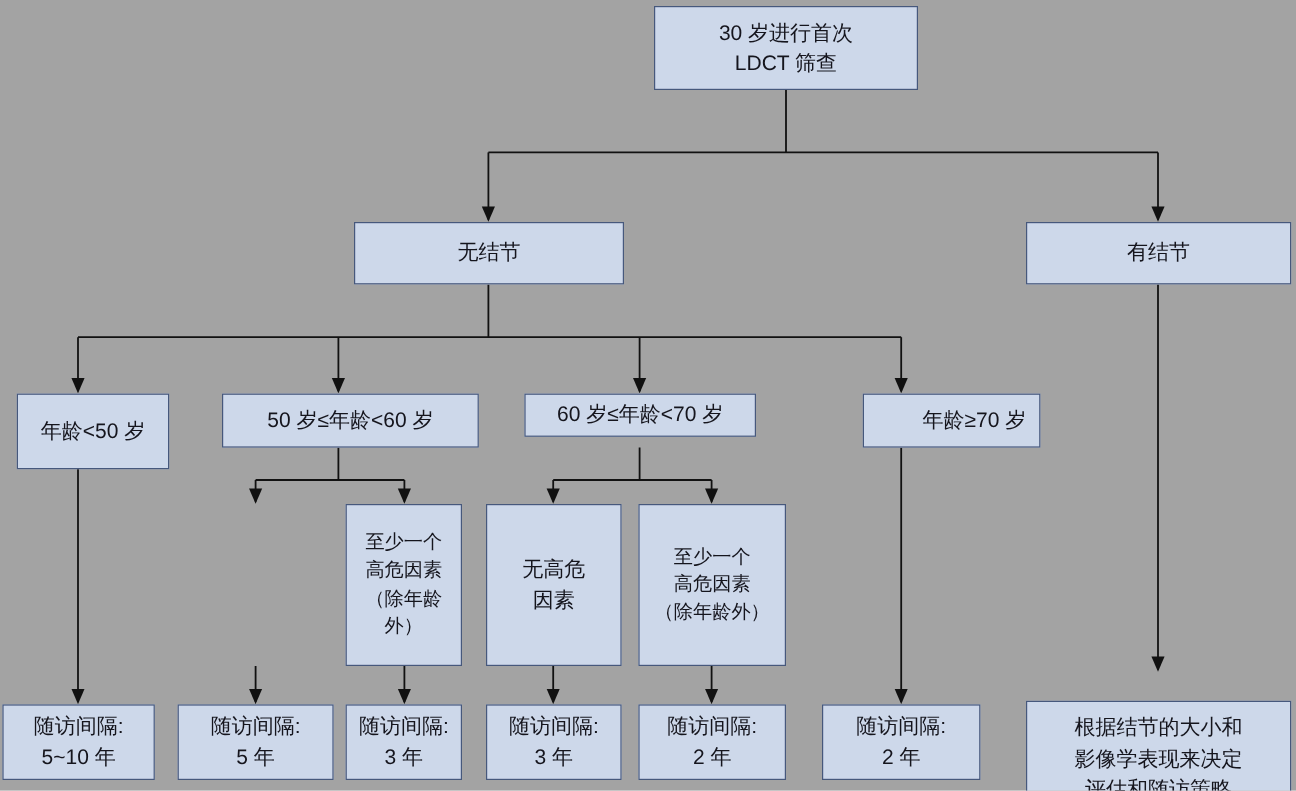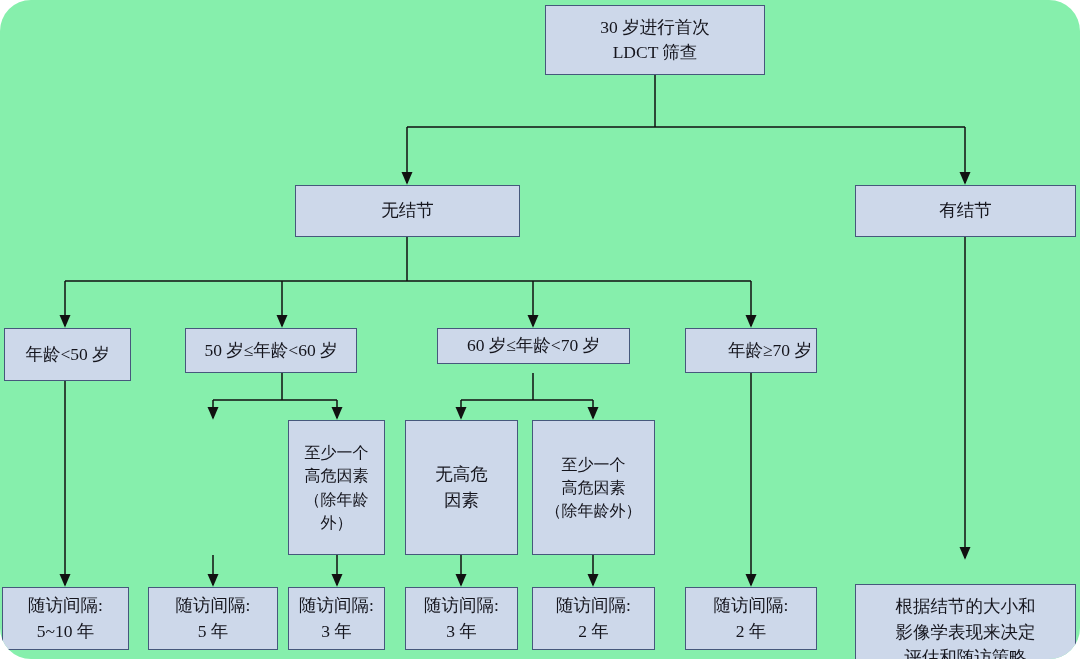--- a/index.html
+++ b/index.html
@@ -1,23 +1,22 @@
 <!DOCTYPE html>
 <html lang="zh"><head>
 <meta charset="utf-8">
 <style>
   * { margin:0; padding:0; box-sizing:border-box; }
   html,body { background:#ffffff; }
   .canvas {
     position:relative;
     width:1080px; height:659px;
-    background:#86efac;
-    font-family:Liberation Serif, serif;
+    background:#a3a3a3;
+    font-family:Liberation Sans, sans-serif;
     overflow:hidden;
-    border-radius:31px;
   }
   svg.wires {
     position:absolute; left:0; top:0;
     width:1080px; height:659px;
   }
   .node {
     position:absolute;
     background:#cdd8ea;
     border:1.6px solid #46587c;
     color:#15151d;
@@ -74,24 +73,24 @@
       <path d="M965,237 V558" marker-end="url(#arrow)"></path>
     </g>
   </svg>
 
   <div class="node" style="left:545px;top:5px;width:220px;height:70px;">30 岁进行首次
 LDCT 筛查</div>
 
   <div class="node" style="left:855px;top:185px;width:221px;height:52px;">有结节</div>
   <div class="node" style="left:295px;top:185px;width:225px;height:52px;">无结节</div>
 
-  <div class="node" style="left:4px;top:328px;width:127px;height:53px;">年龄&lt;50 岁</div>
-  <div class="node" style="left:185px;top:328px;width:172px;height:45px;">50 岁≤年龄&lt;60 岁</div>
+  <div class="node" style="left:14px;top:328px;width:127px;height:63px;">年龄&lt;50 岁</div>
+  <div class="node" style="left:185px;top:328px;width:214px;height:45px;">50 岁≤年龄&lt;60 岁</div>
   <div class="node" style="left:437px;top:328px;width:193px;height:36px;">60 岁≤年龄&lt;70 岁</div>
-  <div class="node" style="left:685px;top:328px;width:132px;height:45px;padding-left:40px;">年龄≥70 岁</div>
+  <div class="node" style="left:719px;top:328px;width:148px;height:45px;padding-left:40px;">年龄≥70 岁</div>
 
   <div class="node f16" style="left:288px;top:420px;width:97px;height:135px;">至少一个
 高危因素
 （除年龄外）</div>
   <div class="node" style="left:405px;top:420px;width:113px;height:135px;">无高危
 因素</div>
   <div class="node f16" style="left:532px;top:420px;width:123px;height:135px;">至少一个
 高危因素
 （除年龄外）</div>
 

